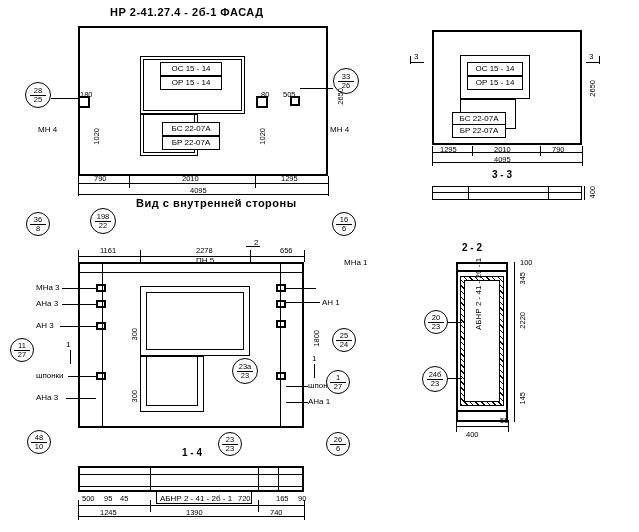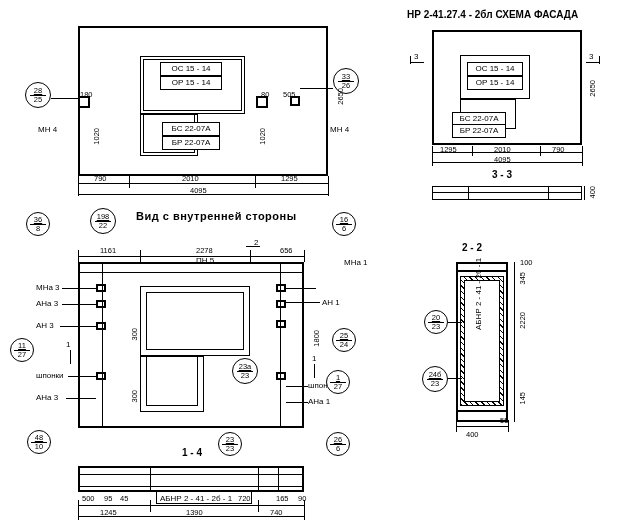--- a/index.html
+++ b/index.html
@@ -12,33 +12,34 @@
   .v1{width:1px;}
   .h2{height:2px;}
   .box{position:absolute;border:1px solid #000;box-sizing:border-box;}
   .box2{position:absolute;border:2px solid #000;box-sizing:border-box;}
   .hatch{position:absolute;box-sizing:border-box;border:1px solid #000;
     background:repeating-linear-gradient(45deg,#000 0 1px,transparent 1px 4px);}
   .cir{position:absolute;border:1px solid #000;border-radius:50%;box-sizing:border-box;
        display:flex;flex-direction:column;align-items:center;justify-content:center;
        font-size:7.5px;line-height:8px;background:#fff;}
   .cir .d{border-top:1px solid #000;width:70%;text-align:center;}
-  .cir .u{text-align:right;text-decoration:underline;}
+  .cir .u{text-align:right;}
   .lbl{position:absolute;border:1px solid #000;box-sizing:border-box;background:#fff;
        font-size:8px;line-height:10px;padding:1px 2px;text-align:center;}
   .dim{position:absolute;font-size:7.5px;}
   .vert{writing-mode:vertical-rl;transform:rotate(180deg);}
   .title{font-size:11px;font-weight:bold;letter-spacing:.5px;}
   .sub{font-size:10px;font-weight:bold;}
 </style>
 </head>
 <body>
 
 <div class="sheet">
 
+  <div class="t title" style="left:110px;top:8px;">НР 2-41.27.4 - 2б-1 ФАСАД</div>
 
   <div class="box2" style="left:78px;top:26px;width:250px;height:150px;"></div>
 
   <div class="box" style="left:140px;top:56px;width:105px;height:58px;"></div>
   <div class="box" style="left:143px;top:59px;width:99px;height:52px;"></div>
 
   <div class="box" style="left:140px;top:114px;width:58px;height:42px;"></div>
   <div class="box" style="left:143px;top:114px;width:52px;height:39px;"></div>
 
   <div class="lbl" style="left:160px;top:62px;width:62px;">ОС 15 - 14</div>
@@ -75,21 +76,20 @@
   <div class="ln h1" style="left:78px;top:194px;width:250px;"></div>
   <div class="ln v1" style="left:78px;top:176px;height:20px;"></div>
   <div class="ln v1" style="left:129px;top:176px;height:12px;"></div>
   <div class="ln v1" style="left:255px;top:176px;height:12px;"></div>
   <div class="ln v1" style="left:328px;top:176px;height:20px;"></div>
   <div class="dim" style="left:94px;top:174px;">790</div>
   <div class="dim" style="left:182px;top:174px;">2010</div>
   <div class="dim" style="left:281px;top:174px;">1295</div>
   <div class="dim" style="left:190px;top:186px;">4095</div>
 
-  <div class="t sub" style="left:407px;top:10px;">НР 2-41.27.4 - 2бл СХЕМА ФАСАДА</div>
 
   <div class="box2" style="left:432px;top:30px;width:150px;height:115px;"></div>
   <div class="box" style="left:460px;top:55px;width:70px;height:44px;"></div>
   <div class="box" style="left:460px;top:99px;width:56px;height:30px;"></div>
   <div class="lbl" style="left:467px;top:62px;width:56px;">ОС 15 - 14</div>
   <div class="lbl" style="left:467px;top:76px;width:56px;">ОР 15 - 14</div>
   <div class="lbl" style="left:452px;top:112px;width:54px;">БС 22-07А</div>
   <div class="lbl" style="left:452px;top:124px;width:54px;">БР 22-07А</div>
 
   <div class="t" style="left:414px;top:52px;">3</div>
@@ -114,21 +114,21 @@
 
   <div class="t sub" style="left:492px;top:170px;">3 - 3</div>
 
   <div class="box" style="left:432px;top:186px;width:150px;height:14px;"></div>
   <div class="ln h1" style="left:432px;top:192px;width:150px;"></div>
   <div class="ln v1" style="left:468px;top:186px;height:14px;"></div>
   <div class="ln v1" style="left:548px;top:186px;height:14px;"></div>
   <div class="dim vert" style="left:588px;top:186px;">400</div>
   <div class="ln v1" style="left:584px;top:186px;height:14px;"></div>
 
-  <div class="t title" style="left:120px;top:212px;padding-left:16px;">Вид с внутренней стороны</div>
+  <div class="t title" style="left:120px;top:199px;padding-left:16px;">Вид с внутренней стороны</div>
 
   <div class="box2" style="left:78px;top:262px;width:226px;height:166px;"></div>
   <div class="ln v1" style="left:102px;top:262px;height:166px;"></div>
   <div class="ln v1" style="left:280px;top:262px;height:166px;"></div>
   <div class="ln h1" style="left:78px;top:272px;width:226px;"></div>
 
   <div class="box" style="left:140px;top:286px;width:110px;height:70px;"></div>
   <div class="box" style="left:146px;top:292px;width:98px;height:58px;"></div>
   <div class="box" style="left:140px;top:356px;width:64px;height:56px;"></div>
   <div class="box" style="left:146px;top:356px;width:52px;height:50px;"></div>

